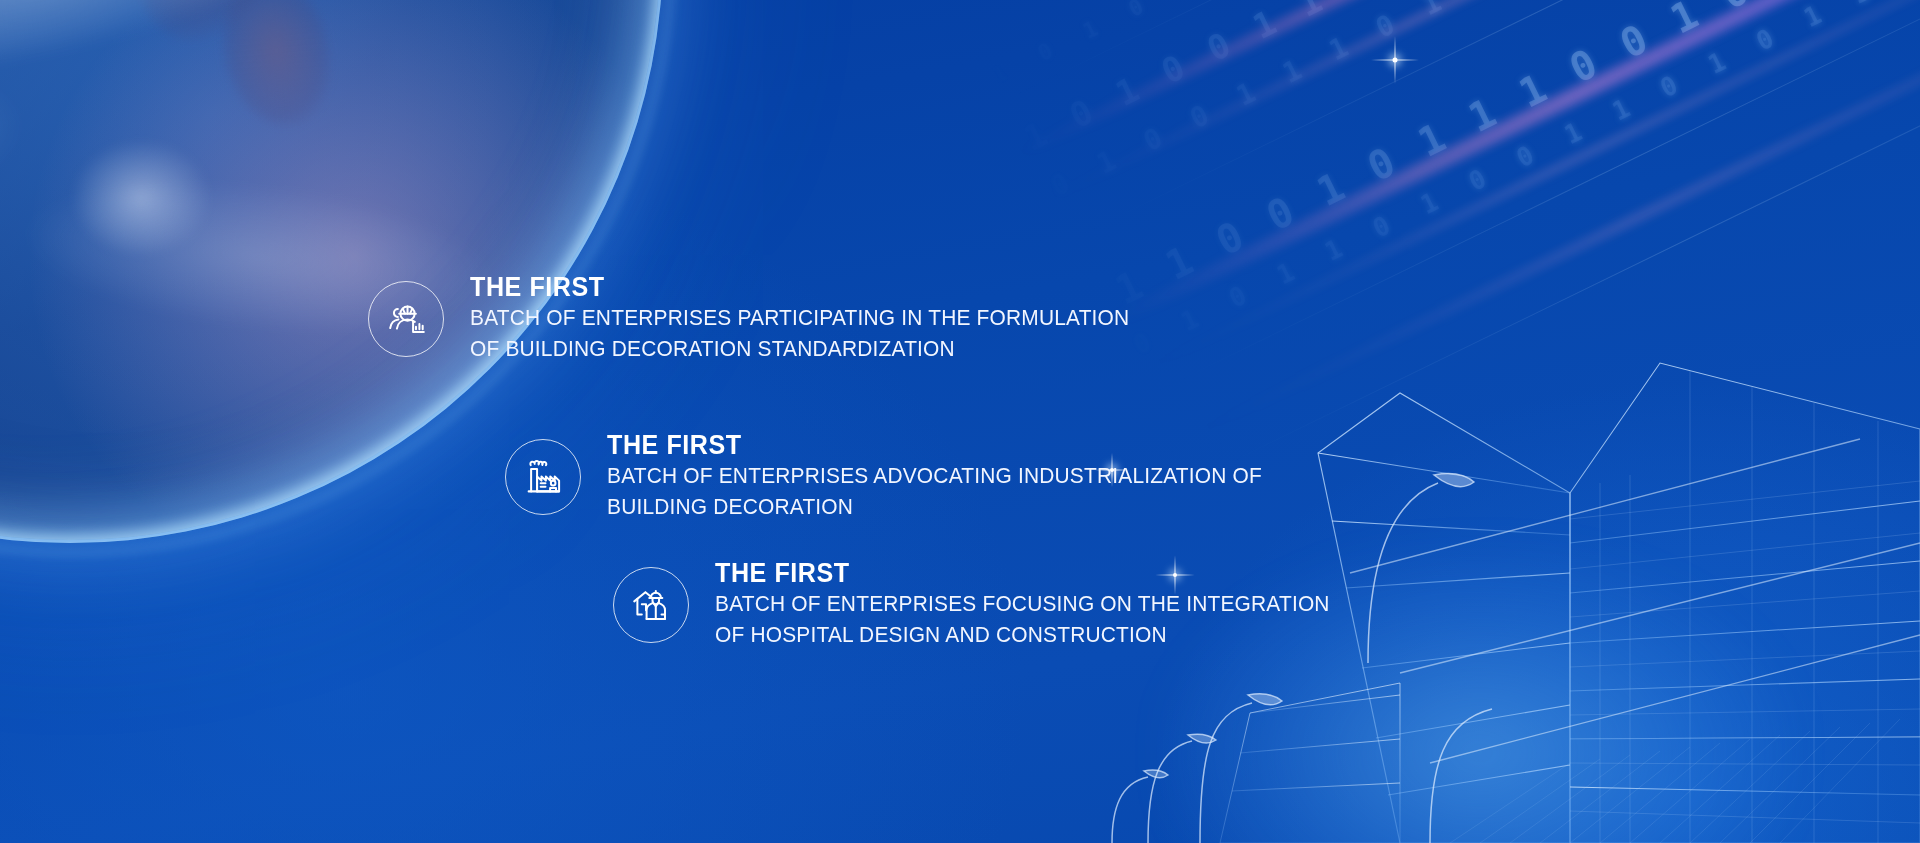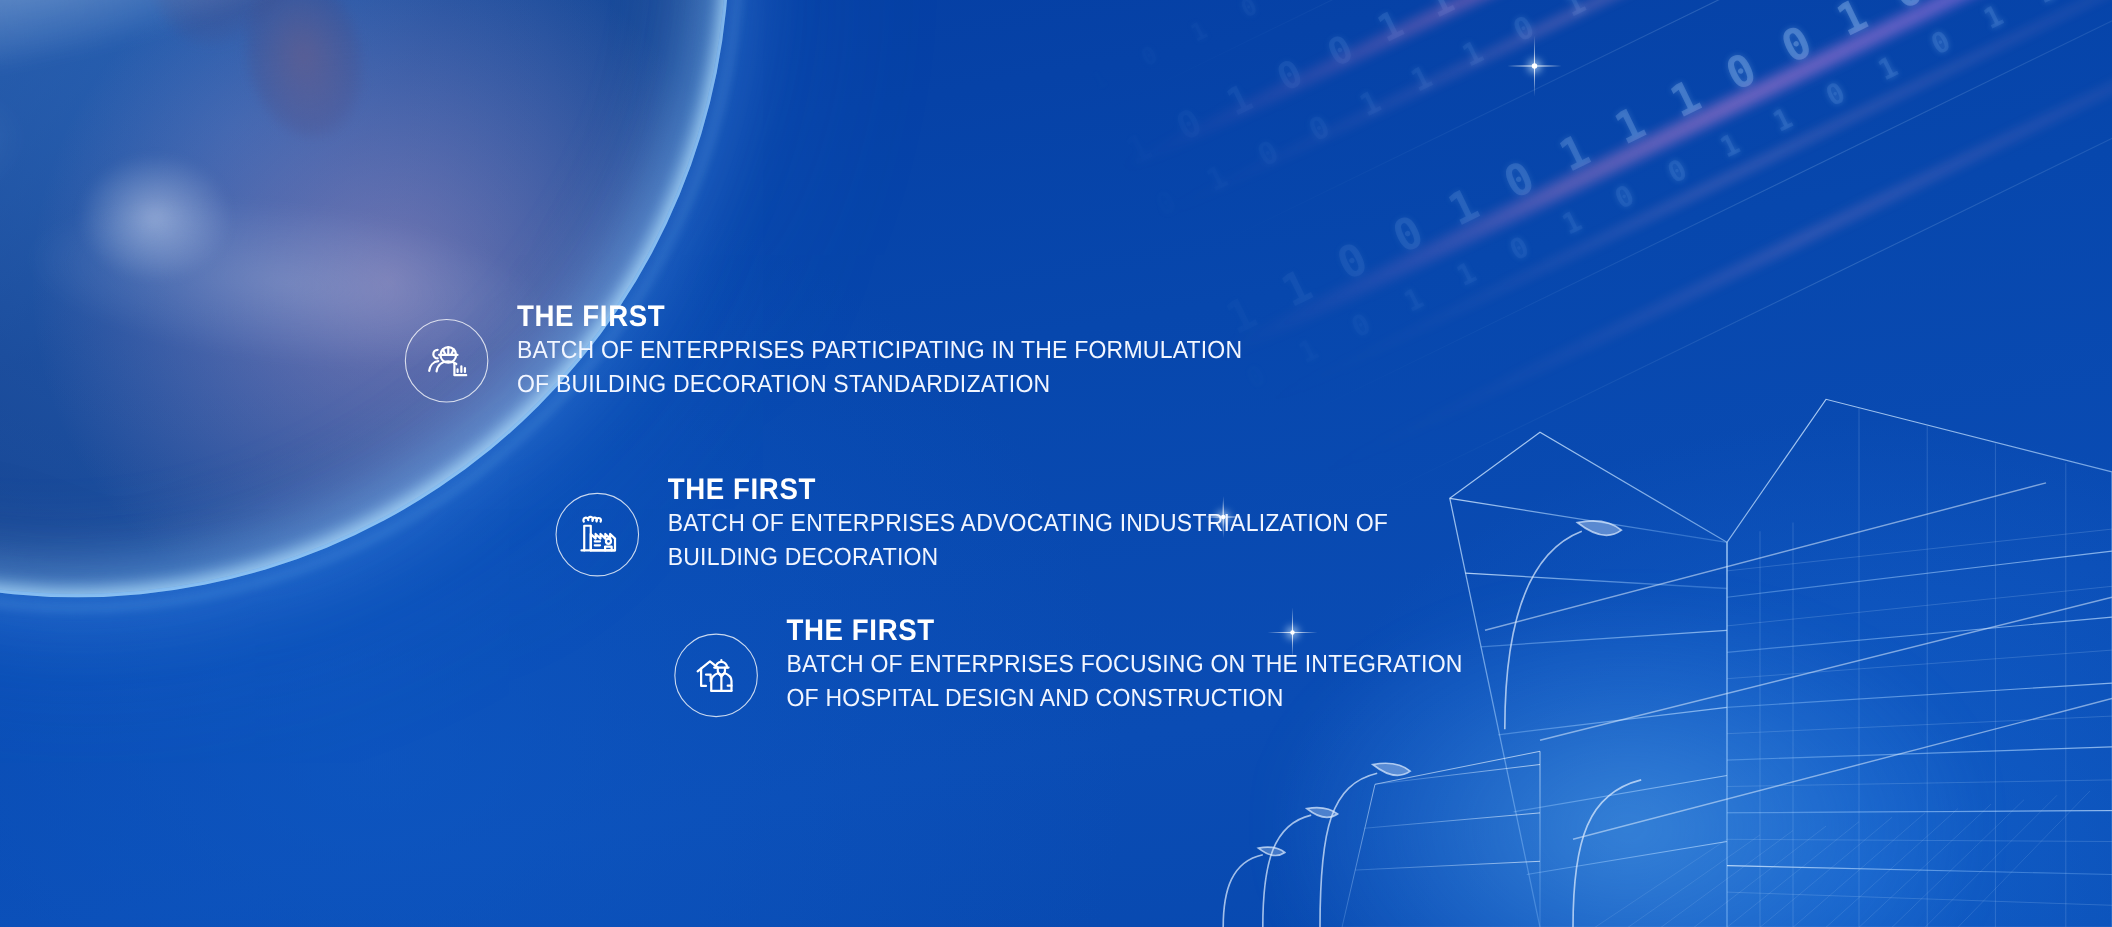--- a/index.html
+++ b/index.html
@@ -138,21 +138,21 @@
   .city { position:absolute; right:0; bottom:0; width:820px; height:600px; pointer-events:none; }
   .city svg { display:block; width:100%; height:100%; }
   .city-glow {
     position:absolute; right:120px; bottom:-120px; width:640px; height:420px;
     background:radial-gradient(ellipse at center, rgba(120,200,255,.38) 0%, rgba(90,175,255,.14) 48%, rgba(60,150,255,0) 74%);
     filter:blur(18px);
   }
 
   
   .items { position:absolute; left:0; top:0; width:100%; height:100%; }
-  .item { position:absolute; display:flex; align-items:flex-end; gap:26px; }
+  .item { position:absolute; display:flex; align-items:center; gap:26px; }
   .item-1 { left:368px; top:272px; }
   .item-2 { left:505px; top:430px; }
   .item-3 { left:613px; top:558px; }
 
   .icon-circle {
     flex:0 0 auto;
     width:76px; height:76px; border-radius:50%;
     border:1.6px solid rgba(255,255,255,.78);
     display:flex; align-items:center; justify-content:center;
   }

